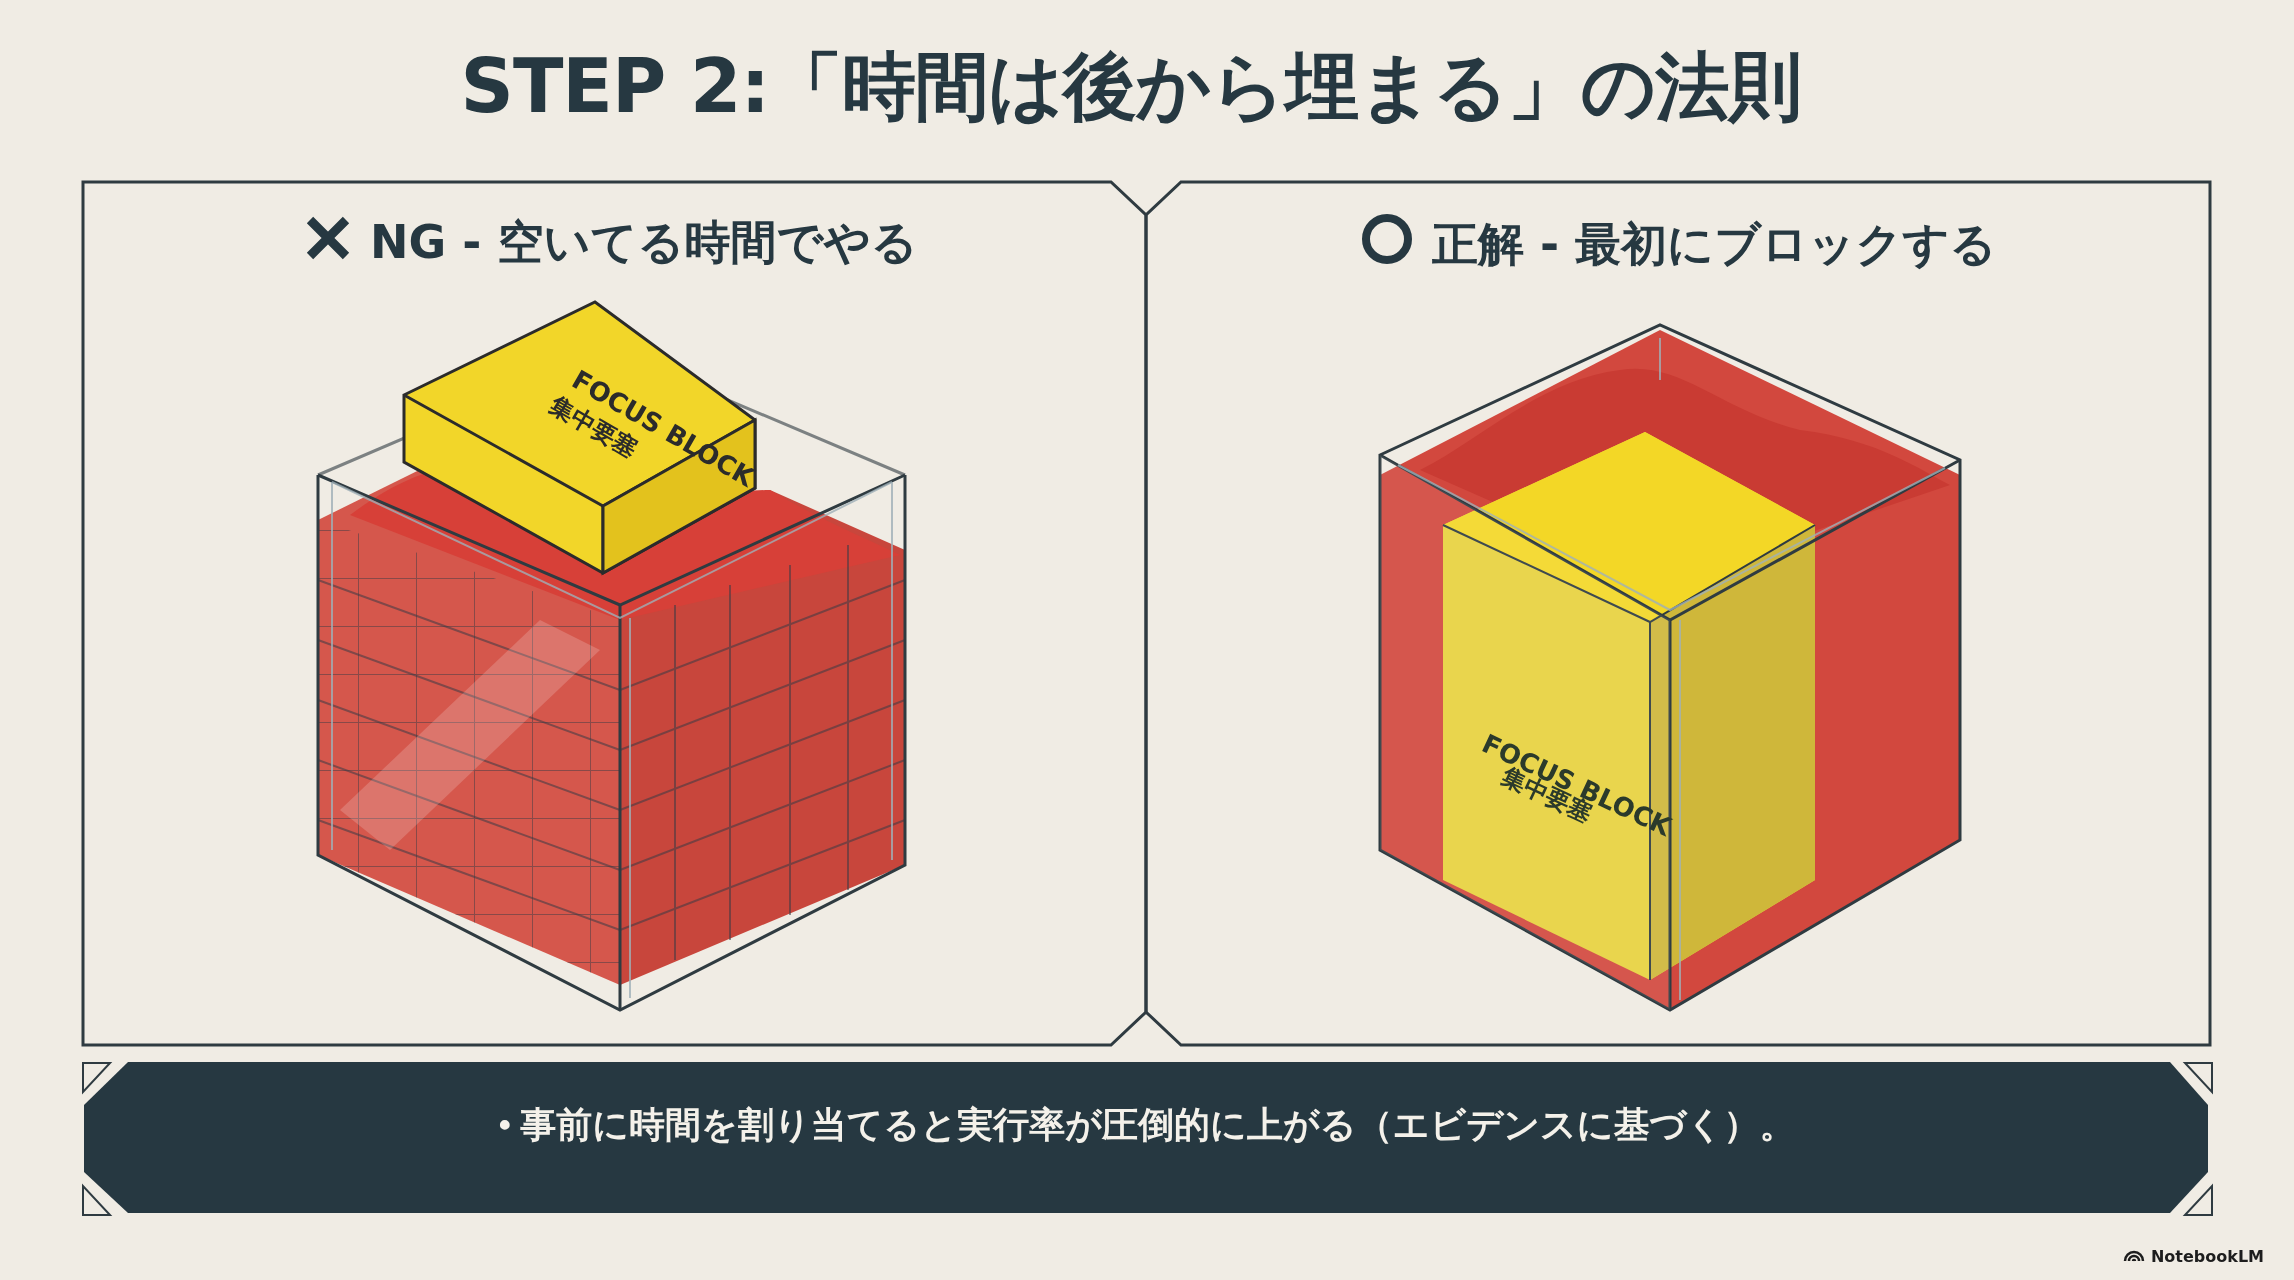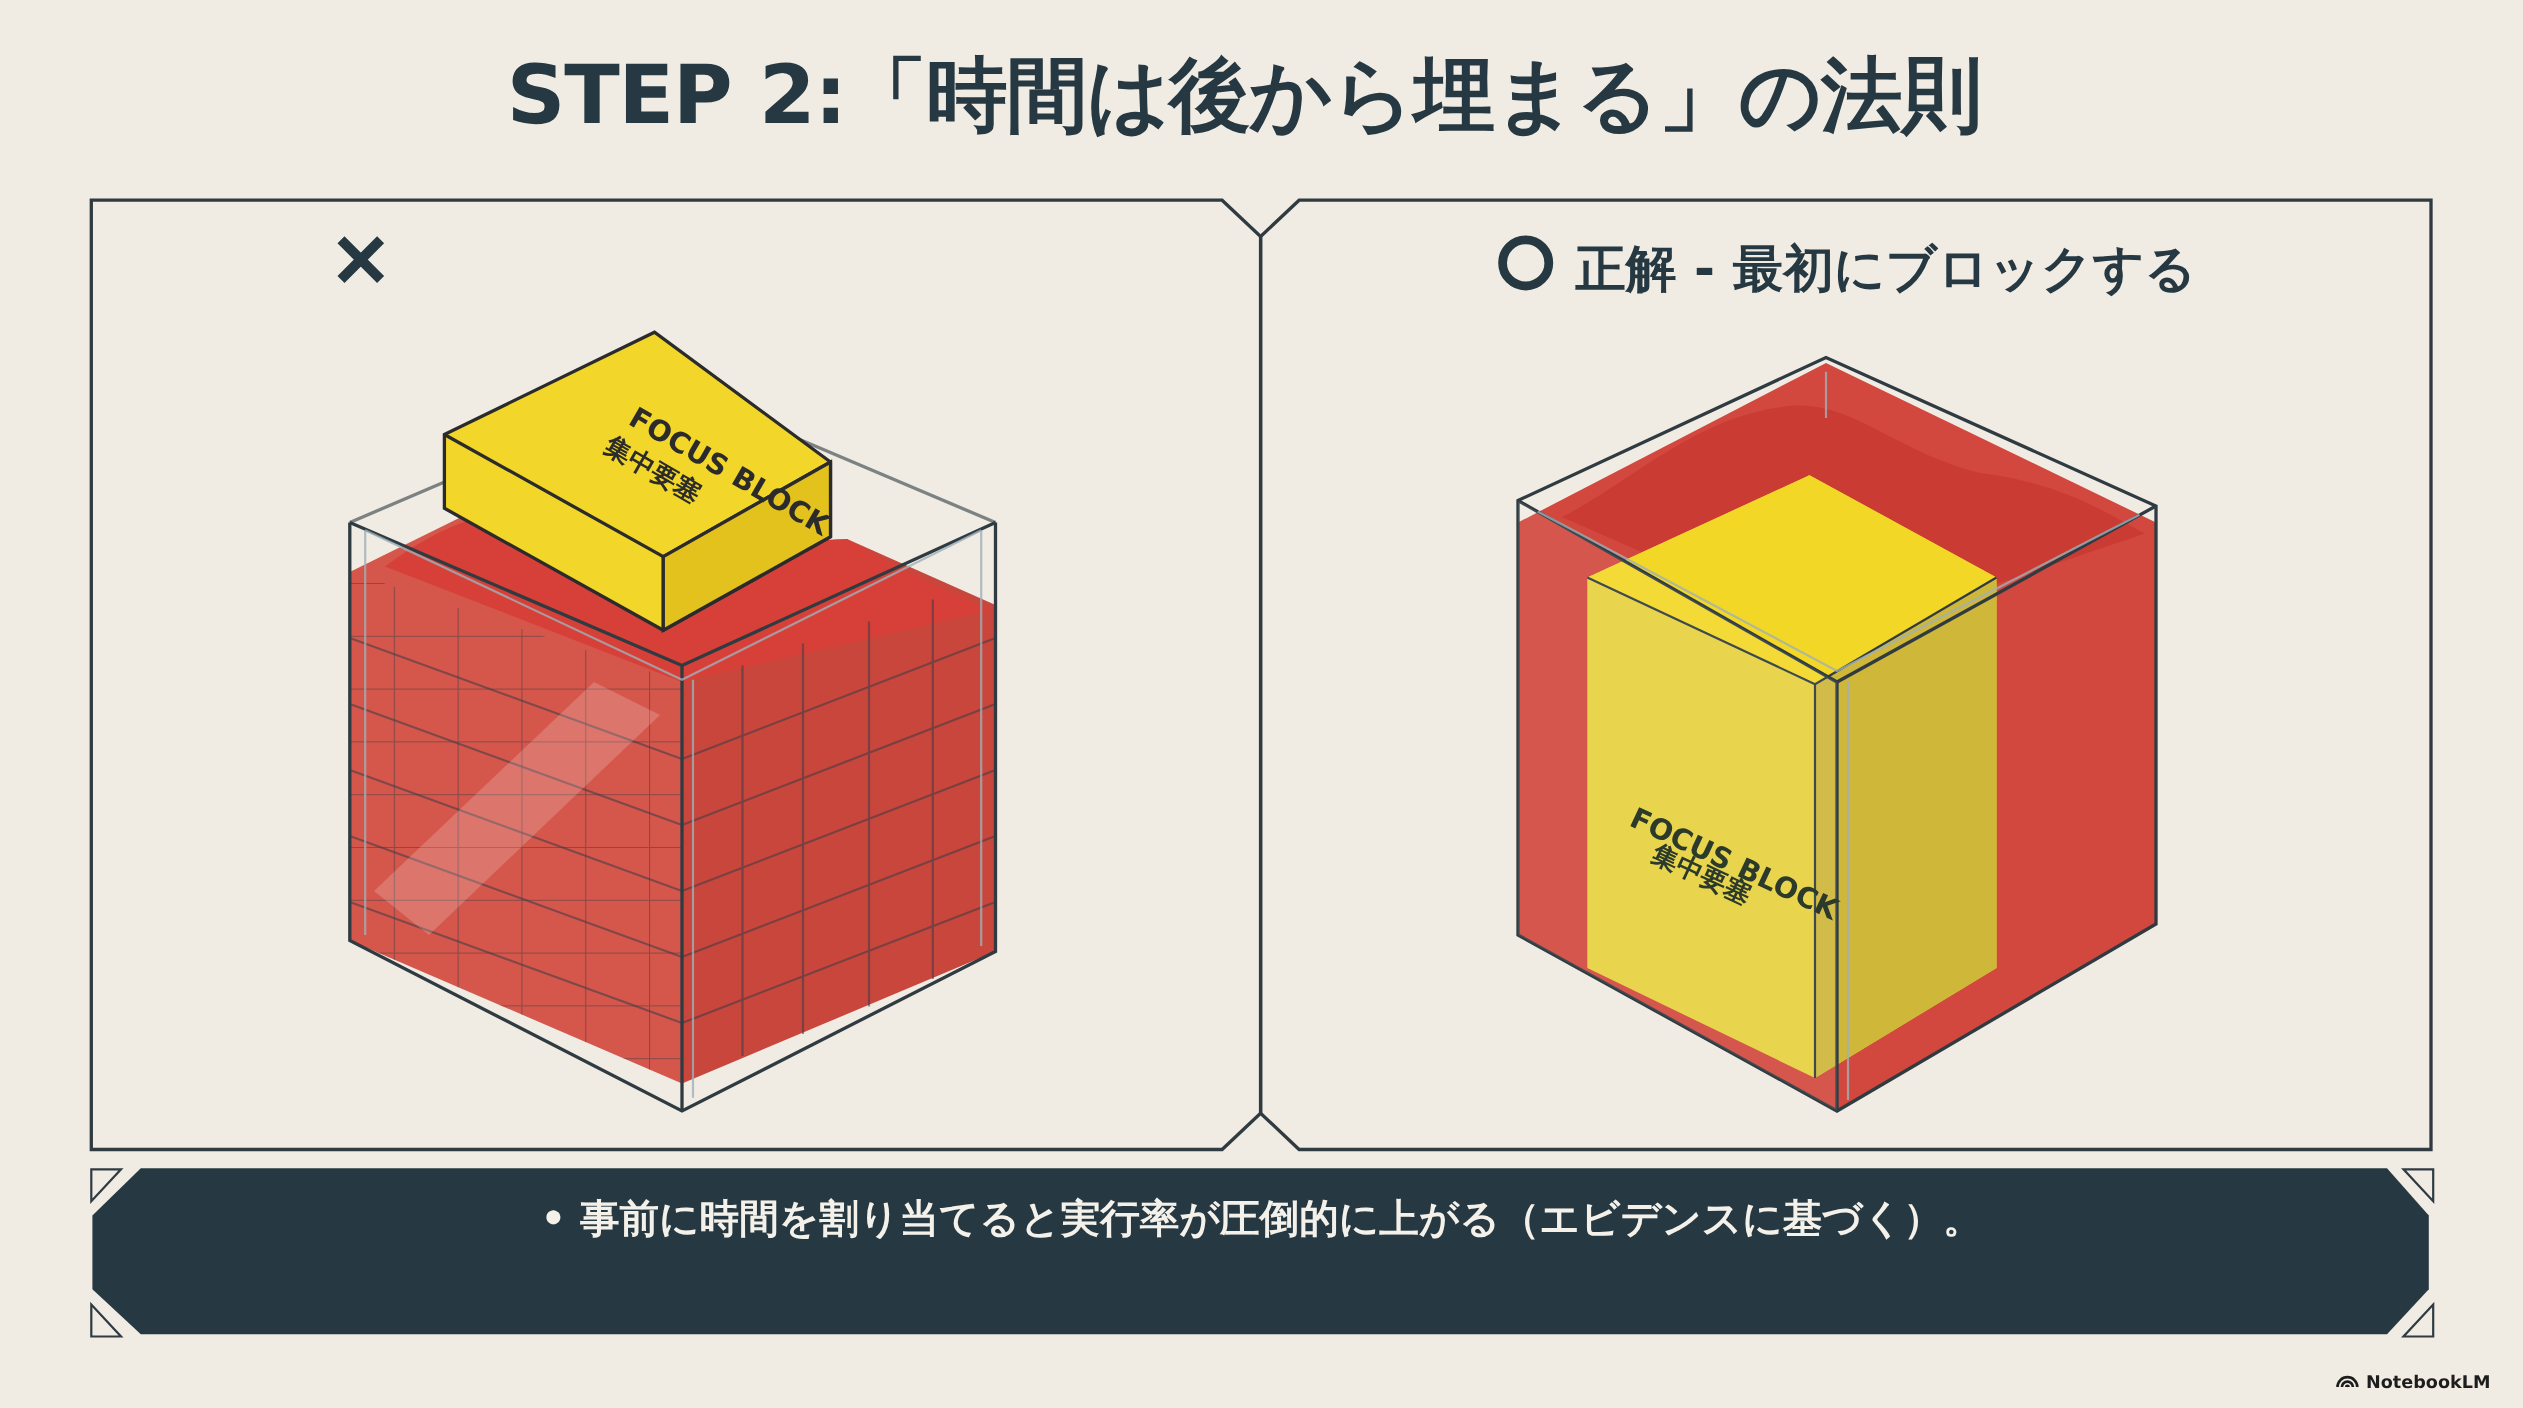--- a/index.html
+++ b/index.html
@@ -20,21 +20,21 @@
     display:flex; align-items:center; gap:18px; white-space:nowrap;
   }
   .panel-heading .mark { display:inline-block; }
   .heading-left { left:304px; }
   .heading-right { left:1360px; }
   .cube { position:absolute; }
   .banner-text {
     position:absolute; left:0; width:2294px; text-align:center;
     color:#f4f1ea; font-size:36px; font-weight:bold; line-height:58px;
   }
-  .banner-text ul { list-style:none; margin:0; padding:0; }
+  .banner-text ul { list-style:none; margin:16px; padding:0;font-family:Liberation Serif, serif; }
   .banner-text li::before { content:"• "; }
   .brand {
     position:absolute; right:30px; bottom:14px; display:flex; align-items:center; gap:6px;
     font-size:16px; font-weight:bold; color:#1d1d1d;
   }
 </style>
 </head>
 <body>
 
 <div class="title">STEP 2:「時間は後から埋まる」の法則</div>
@@ -52,20 +52,21 @@
   <path d="M2212,1063 L2185,1063 L2212,1092 Z" fill="#f0ece4" stroke="#2f3b41" stroke-width="2"></path>
   <path d="M2212,1215 L2185,1215 L2212,1186 Z" fill="#f0ece4" stroke="#2f3b41" stroke-width="2"></path>
 </svg>
 
 <div class="panel-heading heading-left">
   <span class="mark">
     <svg width="48" height="48" viewBox="0 0 48 48">
         <path d="M6,6 L42,42 M42,6 L6,42" stroke="#263841" stroke-width="9"></path>
       </svg>
   </span>
+  <span>NG - 空いてる時間でやる</span>
 </div>
 
 <div class="panel-heading heading-right">
   <span class="mark">
     <svg width="54" height="54" viewBox="0 0 54 54">
         <circle cx="27" cy="27" r="21" fill="none" stroke="#263841" stroke-width="8"></circle>
       </svg>
   </span>
   <span>正解 - 最初にブロックする</span>
 </div>

